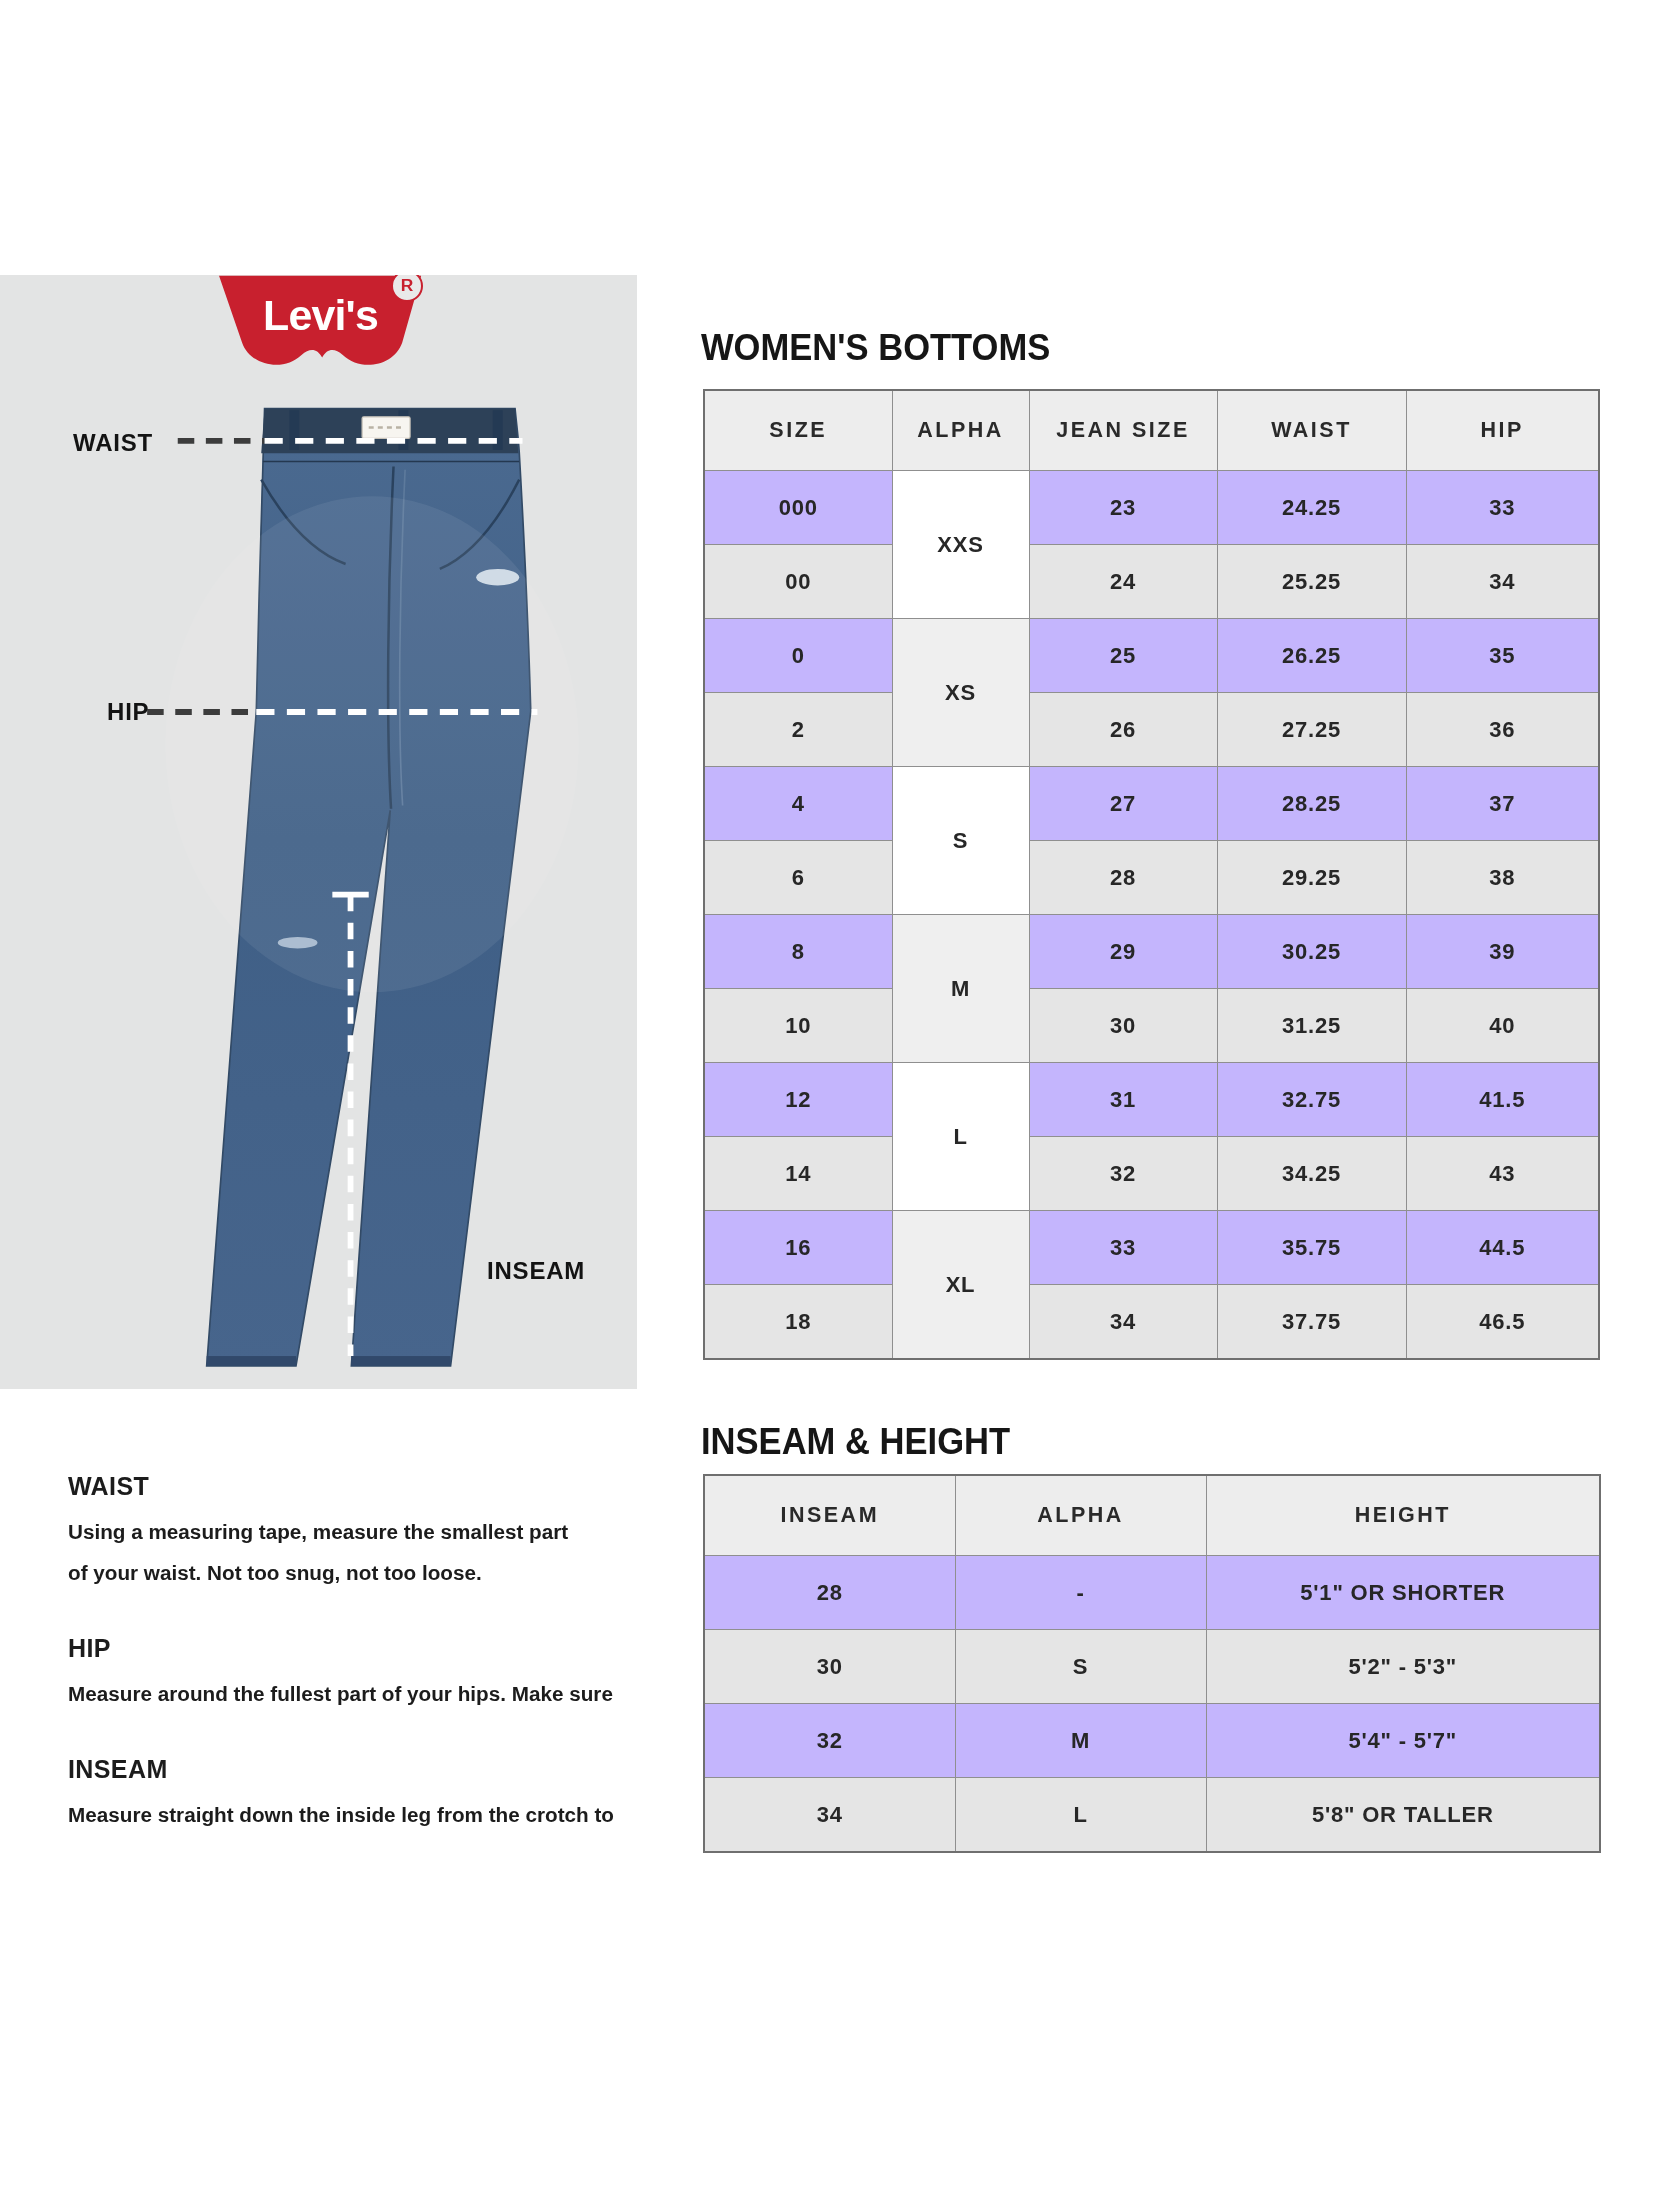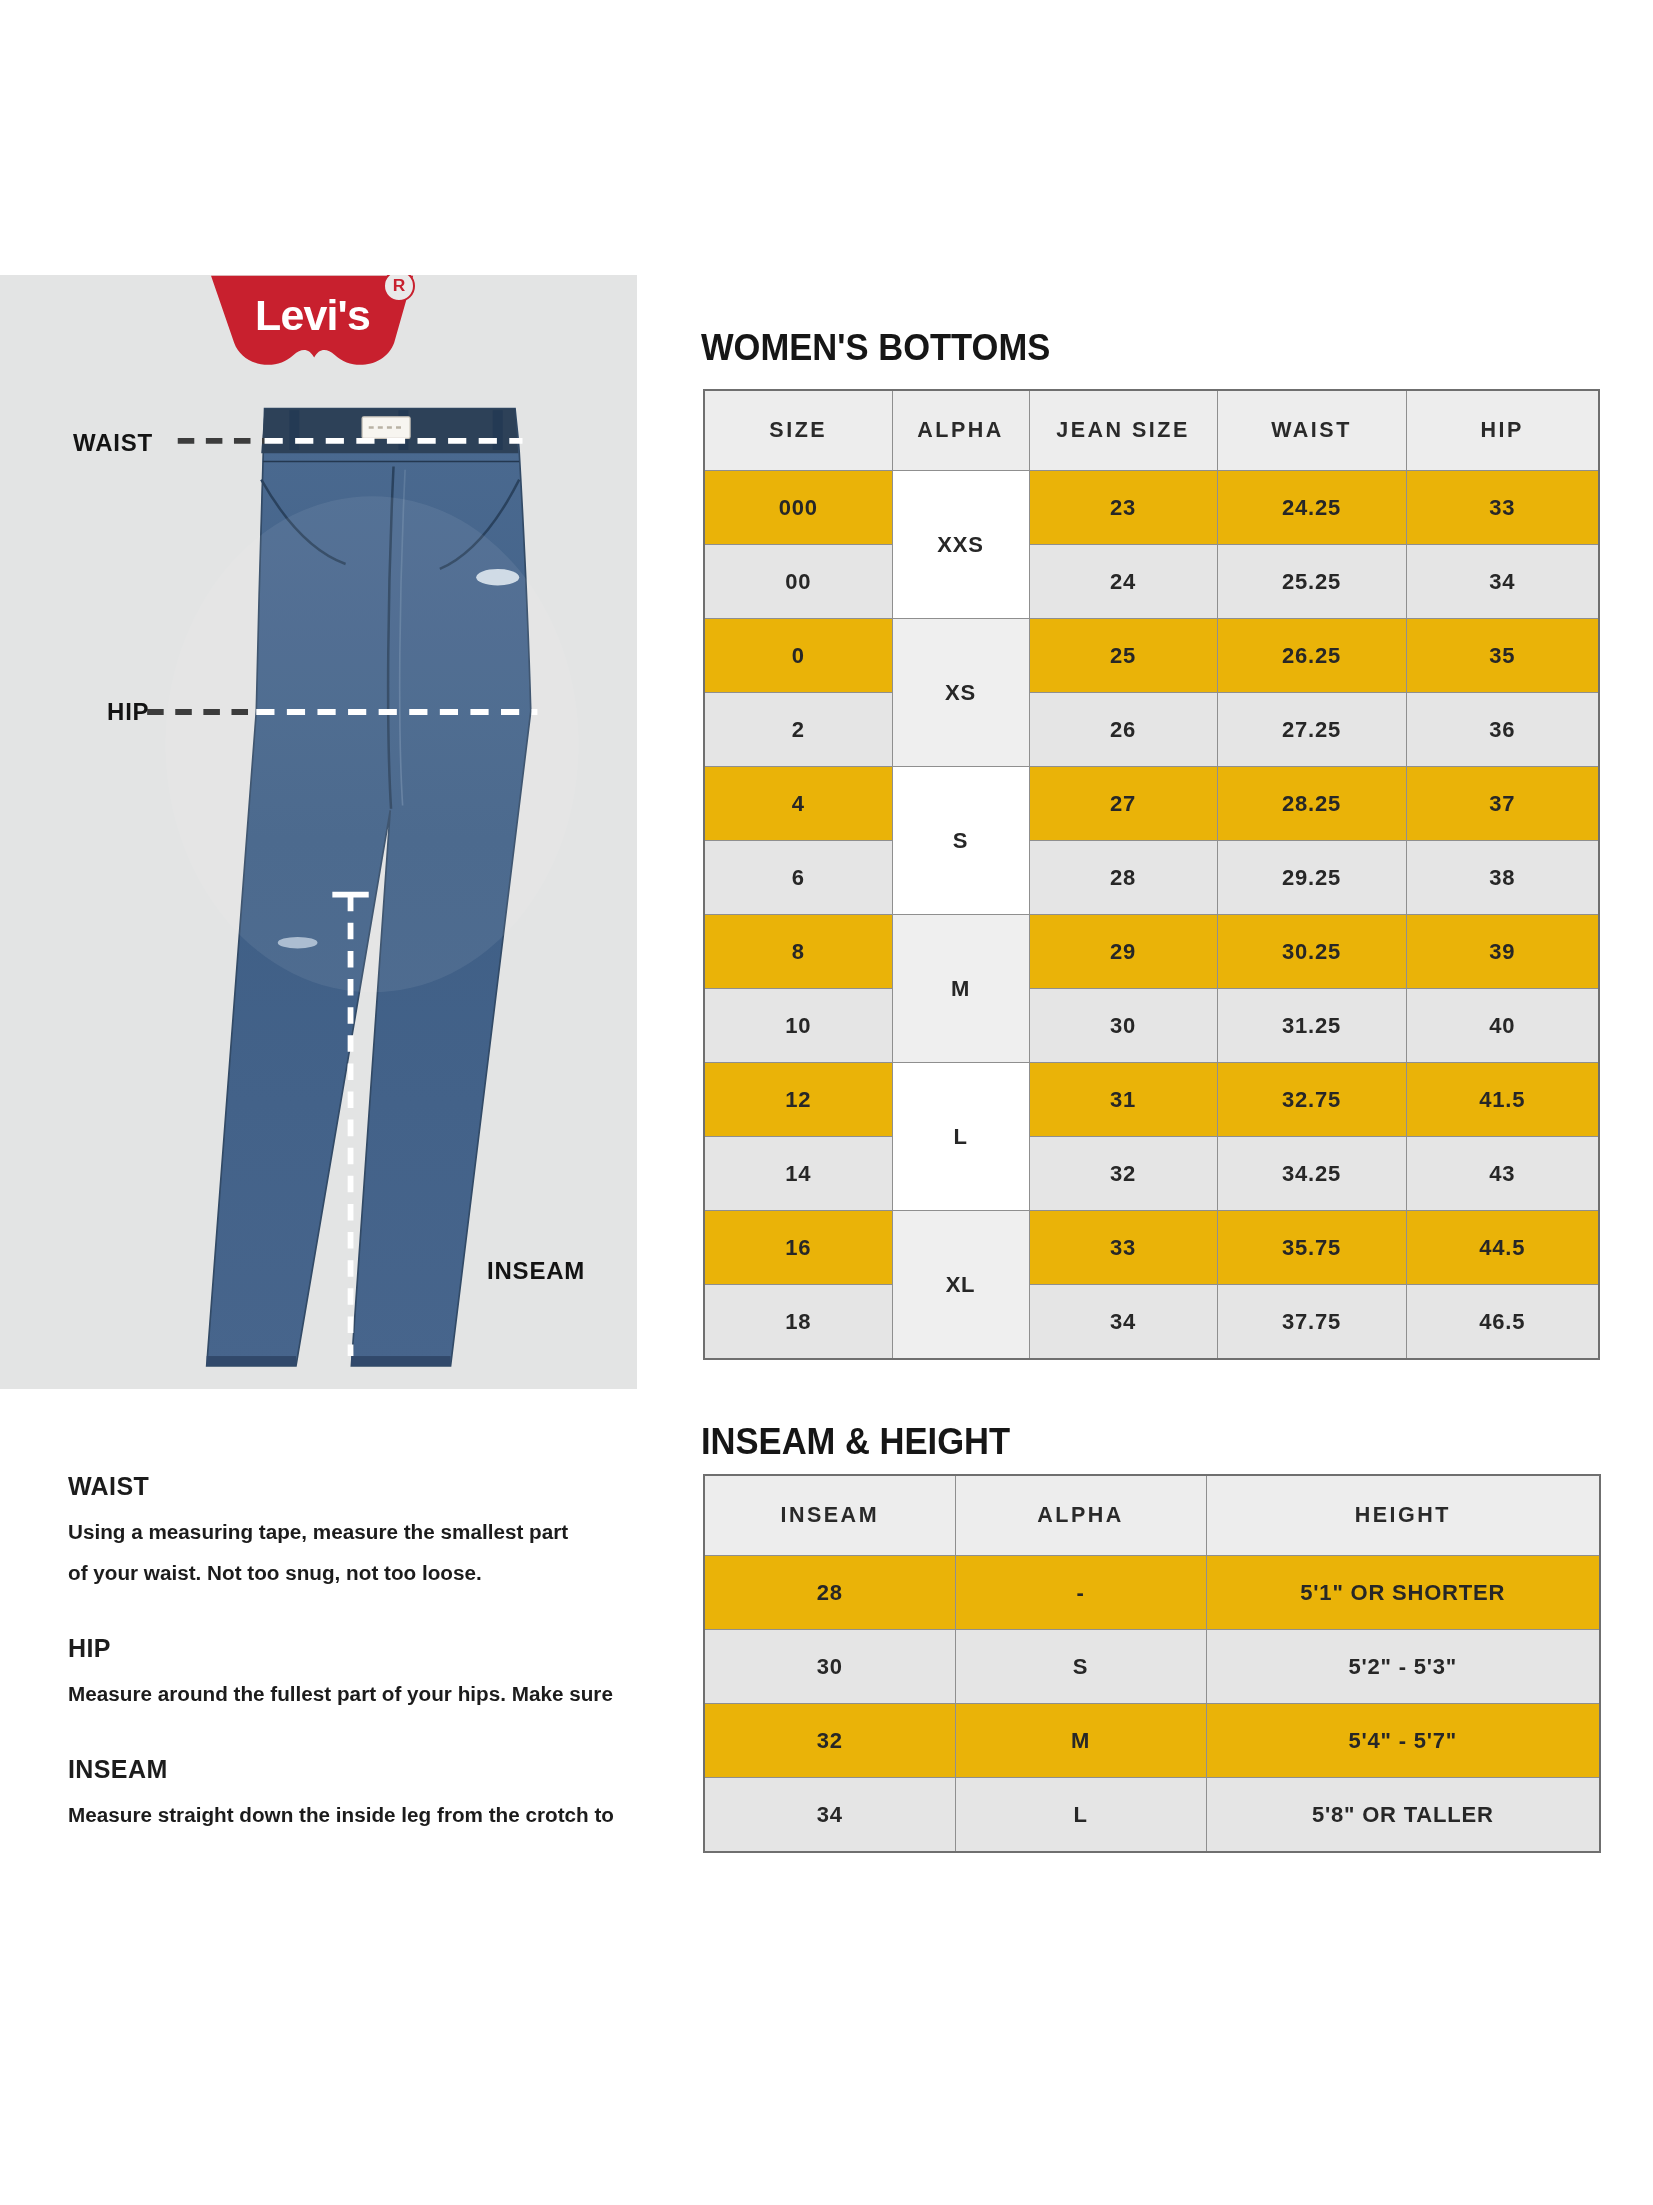--- a/index.html
+++ b/index.html
@@ -5,21 +5,21 @@
   html,body{margin:0;padding:0;background:#ffffff;}
   #canvas{
     position:relative;width:1654px;height:2205px;background:#ffffff;
     font-family:"Liberation Sans",sans-serif;overflow:hidden;
   }
   
   .diagram-panel{
     position:absolute;left:0px;top:275px;width:637px;height:1114px;
     background:#e3e4e4;overflow:hidden;
   }
-  .logo-wrap{position:absolute;left:209px;top:0px;width:207px;height:99px;}
+  .logo-wrap{position:absolute;left:217px;top:0px;width:207px;height:99px;}
   .reg-mark{
     position:absolute;left:174px;top:-5px;width:28px;height:28px;border-radius:50%;
     background:#e9e9e9;border:2.5px solid #c8202e;color:#c8202e;
     font-size:17.4px;font-weight:bold;text-align:center;line-height:27px;
   }
   .measure-label{
     position:absolute;color:#131313;font-weight:800;font-size:24px;letter-spacing:0.8px;
   }
   .lbl-waist{left:73px;top:154px;}
   .lbl-hip{left:107px;top:423px;}
@@ -39,21 +39,21 @@
   table.sizes td,table.sizes th{
     border:1.7px solid #8f8f8f;text-align:center;vertical-align:middle;
     color:#272727;font-weight:bold;padding:0;
   }
   table.sizes th{
     background:#ededed;font-size:21.5px;letter-spacing:2.5px;height:79px;color:#2a2a2a;
   }
   table.sizes td{font-size:22px;letter-spacing:0.8px;height:73px;}
   .tbl-bottoms{left:703px;top:389px;width:895px;}
   .tbl-inseam{left:703px;top:1474px;width:895px;}
-  tr.row-a td{background:#eab308;}
+  tr.row-a td{background:#c4b5fd;}
   tr.row-b td{background:#e5e5e5;}
   td.alpha-a{background:#ffffff !important;}
   td.alpha-b{background:#efefef !important;}
   
   .guide{position:absolute;left:68px;top:1472px;width:628px;color:#1c1c1c;}
   .guide .g-sec{margin:0 0 41px 0;}
   .guide h3{margin:0 0 10px 0;font-size:25px;font-weight:800;letter-spacing:0.4px;}
   .guide .g-line{font-size:20.7px;font-weight:700;line-height:41px;}
 </style>
 </head>

